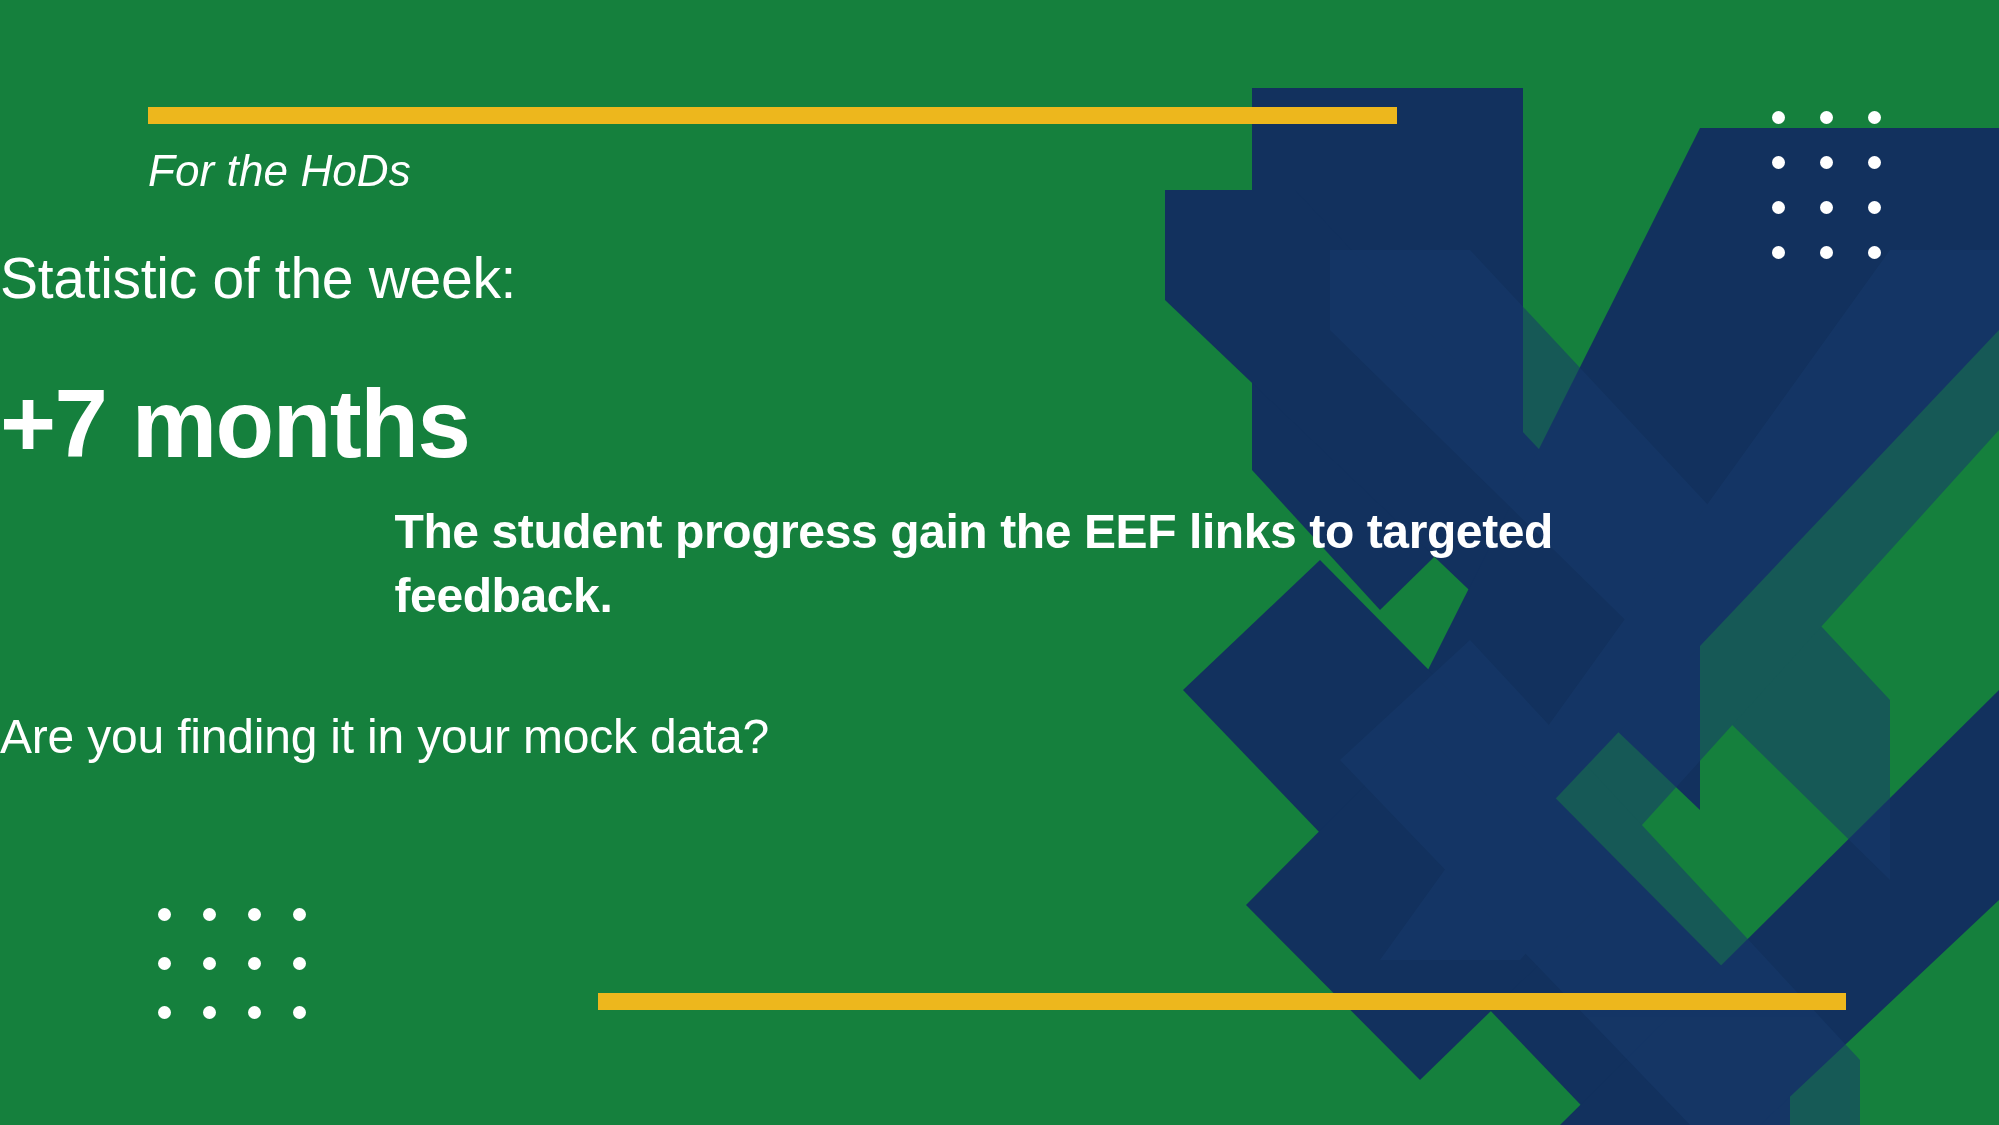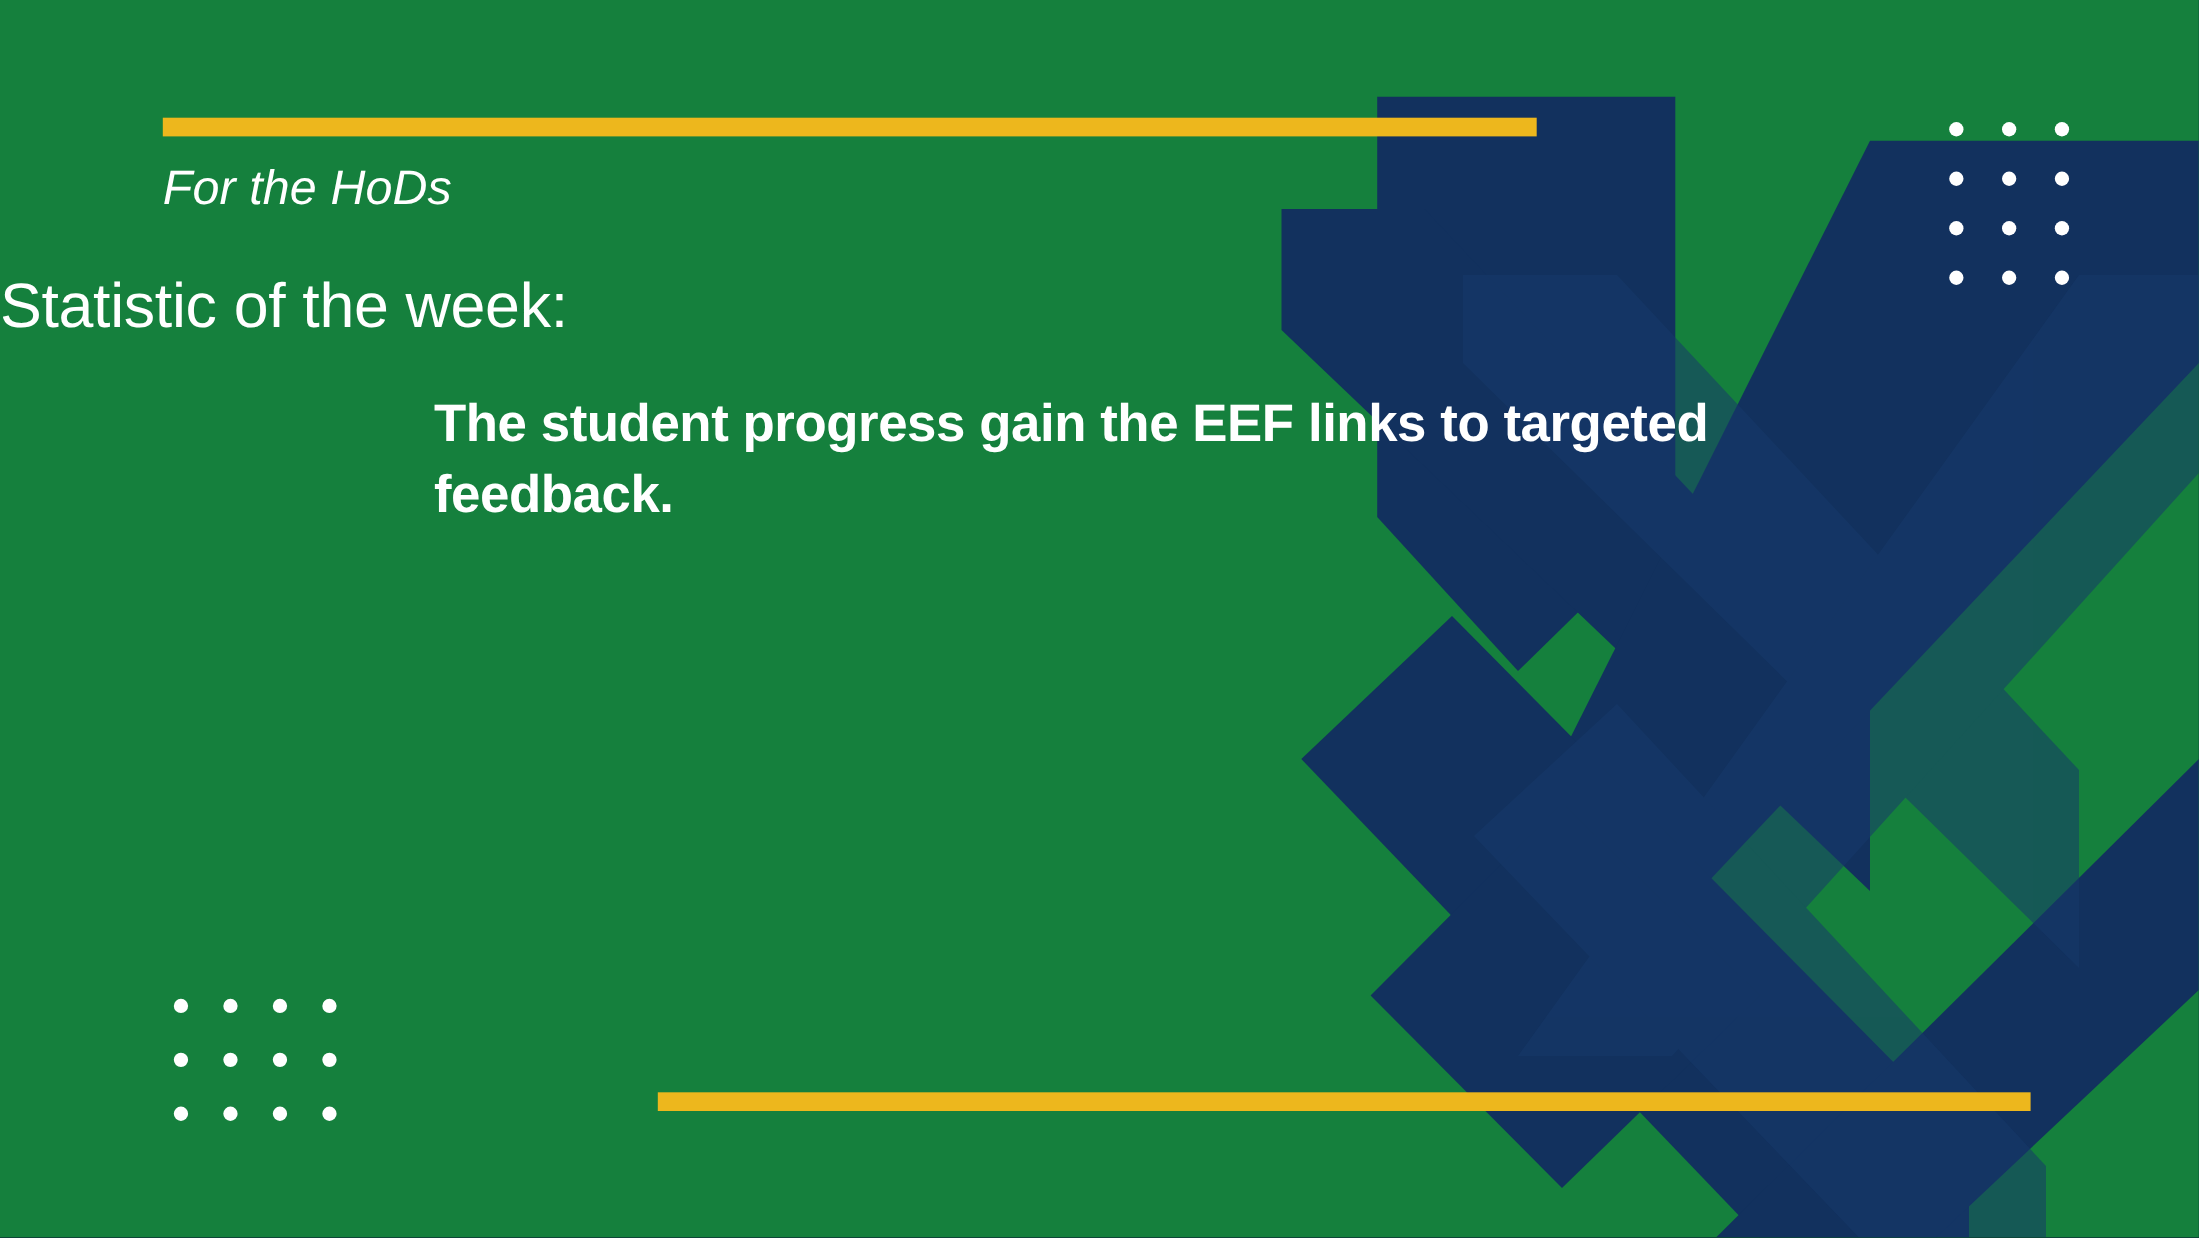--- a/index.html
+++ b/index.html
@@ -78,21 +78,21 @@
 
   #headline {
     margin-top: 64px;
     font-size: 96px;
     font-weight: 700;
     line-height: 1.05;
     letter-spacing: -1.5px;
   }
 
   #subhead {
-    margin: 44px auto 0 auto;
+    margin: 26px auto 0 auto;
     width: 1210px;
     font-size: 48px;
     font-weight: 700;
     line-height: 1.33;
     letter-spacing: -0.4px;
   }
 
   #question {
     margin-top: 80px;
     font-size: 48px;
@@ -157,23 +157,25 @@
     </g>
   </svg>
 
   <div class="gold-bar" id="bar-top"></div>
 
   <div id="eyebrow">For the HoDs</div>
 
   <div id="content">
     <div id="kicker">Statistic of the week:</div>
 
+    <div id="headline">+7 months</div>
 
     <div id="subhead">The student progress gain the EEF links to targeted feedback.</div>
 
+    <div id="question">Are you finding it in your mock data?</div>
   </div>
 
   <div class="dot-grid" id="dots-top-right">
       <div class="cell">
         <span class="dot"></span>
       </div>
       <div class="cell">
         <span class="dot"></span>
       </div>
       <div class="cell">

